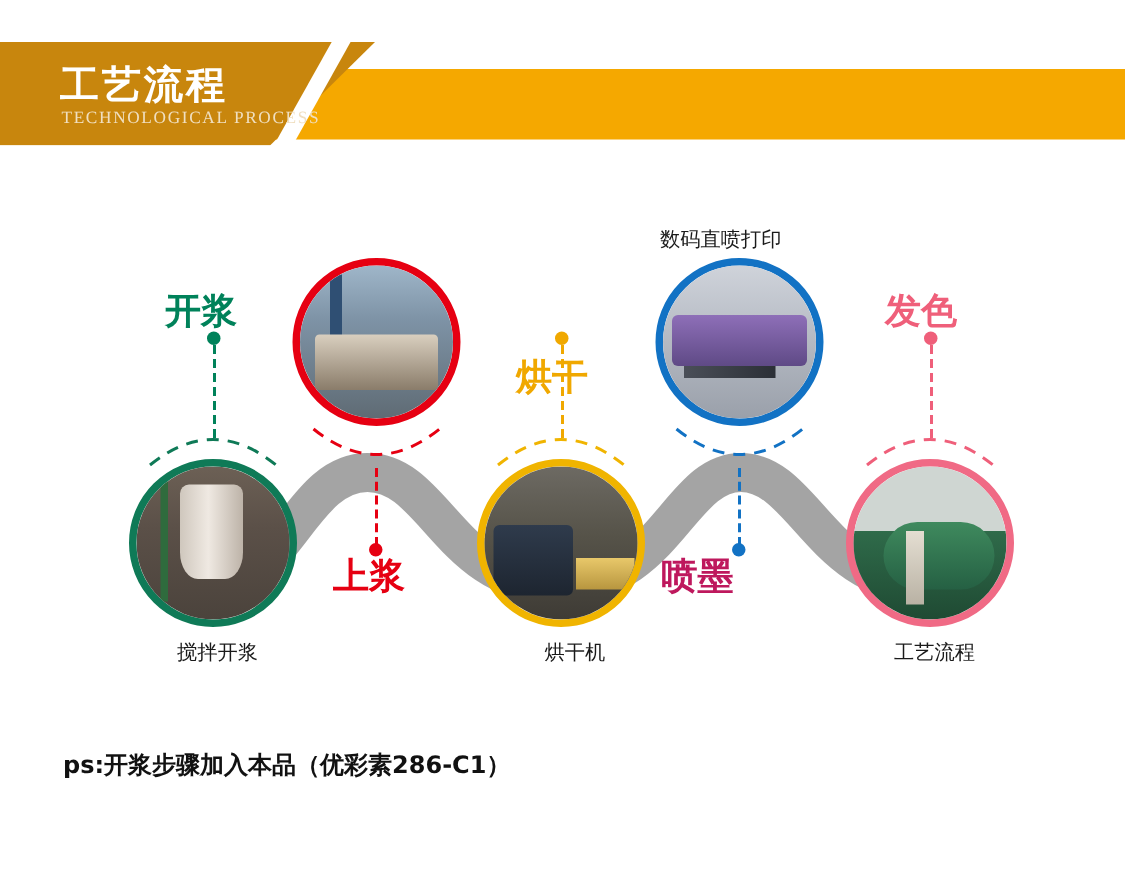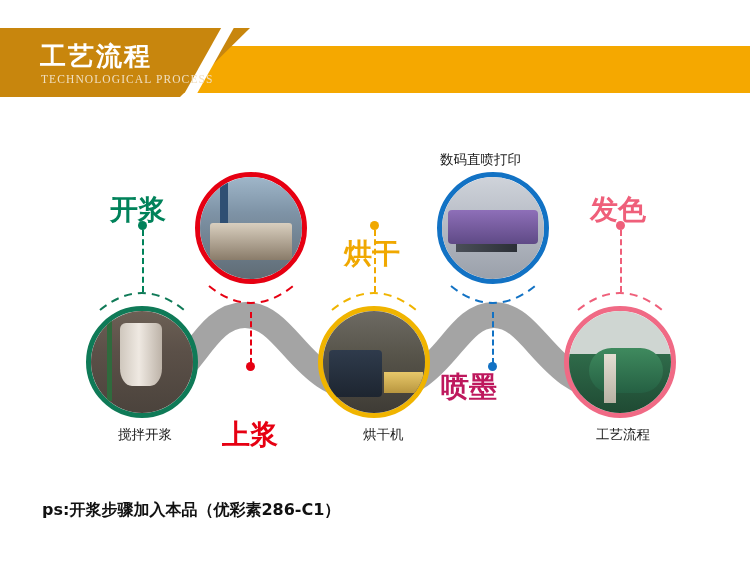--- a/index.html
+++ b/index.html
@@ -59,21 +59,21 @@
      background:linear-gradient(180deg,#e4ded2,#b9b2a4);z-index:2;}
 
   
   .cap{position:absolute;font-size:13.5px;color:#1a1a1a;white-space:nowrap;
     font-family:"DejaVu Sans","Liberation Sans",sans-serif;margin-left:13px;}
   
   .topcap{position:absolute;font-size:13.5px;color:#1a1a1a;white-space:nowrap;
     font-family:"DejaVu Sans","Liberation Sans",sans-serif;}
 
   
-  .stage{position:absolute;font-size:28px;font-weight:bold;white-space:nowrap;
+  .stage{position:absolute;font-size:24px;font-weight:bold;white-space:nowrap;
     font-family:Liberation Sans, sans-serif;}
 
   .dot{position:absolute;width:9px;height:9px;border-radius:50%;}
   .vline{position:absolute;width:0;border-left-width:2px;border-left-style:dashed;}
 
   
   .ps{position:absolute;left:42px;top:500px;font-size:16px;font-weight:bold;color:#111;
     font-family:"DejaVu Sans","Liberation Sans",sans-serif;letter-spacing:0px;}
 </style>
 </head>
@@ -111,21 +111,21 @@
   <div class="topcap" style="left:228px;top:61px;margin-top:27px;">上浆机</div>
   <div class="circ" style="left:195px;top:82px;width:112px;height:112px;border:5px solid #e60012;">
     <div class="ph ph-size"></div>
   </div>
 
   <svg style="position:absolute;left:205px;top:192px;width:92px;height:34px;">
     <path d="M4,4 Q46,38 88,4" fill="none" stroke="#e60012" stroke-width="2" stroke-dasharray="8 6"></path>
   </svg>
   <div class="vline" style="left:250px;top:222px;height:52px;border-color:#e60012;"></div>
   <div class="dot" style="left:246px;top:272px;background:#e60012;"></div>
-  <div class="stage" style="left:222px;top:278px;color:#e60012;margin-top:48px;">上浆</div>
+  <div class="stage" style="left:222px;top:278px;color:#e60012;">上浆</div>
 
   <div class="circ" style="left:318px;top:216px;width:112px;height:112px;border:5px solid #f0b400;">
     <div class="ph ph-dry"></div>
   </div>
   <div class="cap" style="left:350px;top:336px;">烘干机</div>
 
   <div class="stage" style="left:344px;top:101px;color:#f0a800;margin-top:44px;">烘干</div>
   <div class="dot" style="left:370px;top:131px;background:#f0a800;"></div>
   <div class="vline" style="left:374px;top:140px;height:62px;border-color:#f0a800;"></div>
   <svg style="position:absolute;left:328px;top:190px;width:92px;height:34px;">

